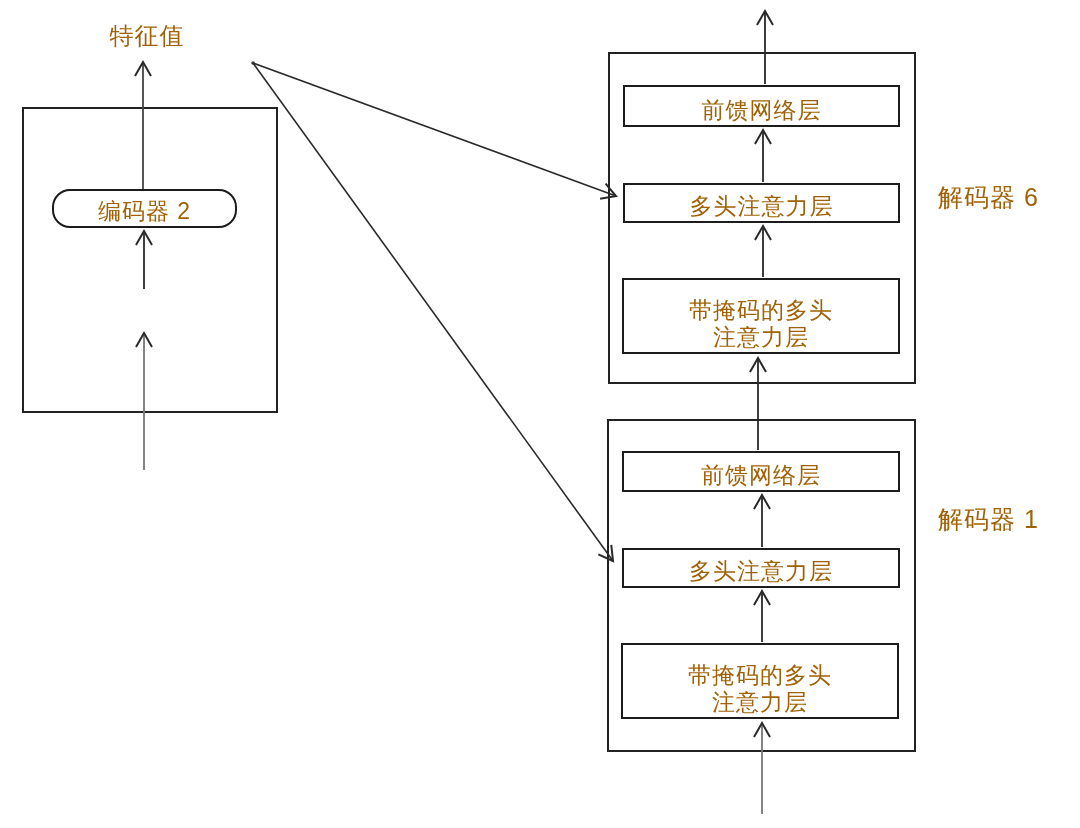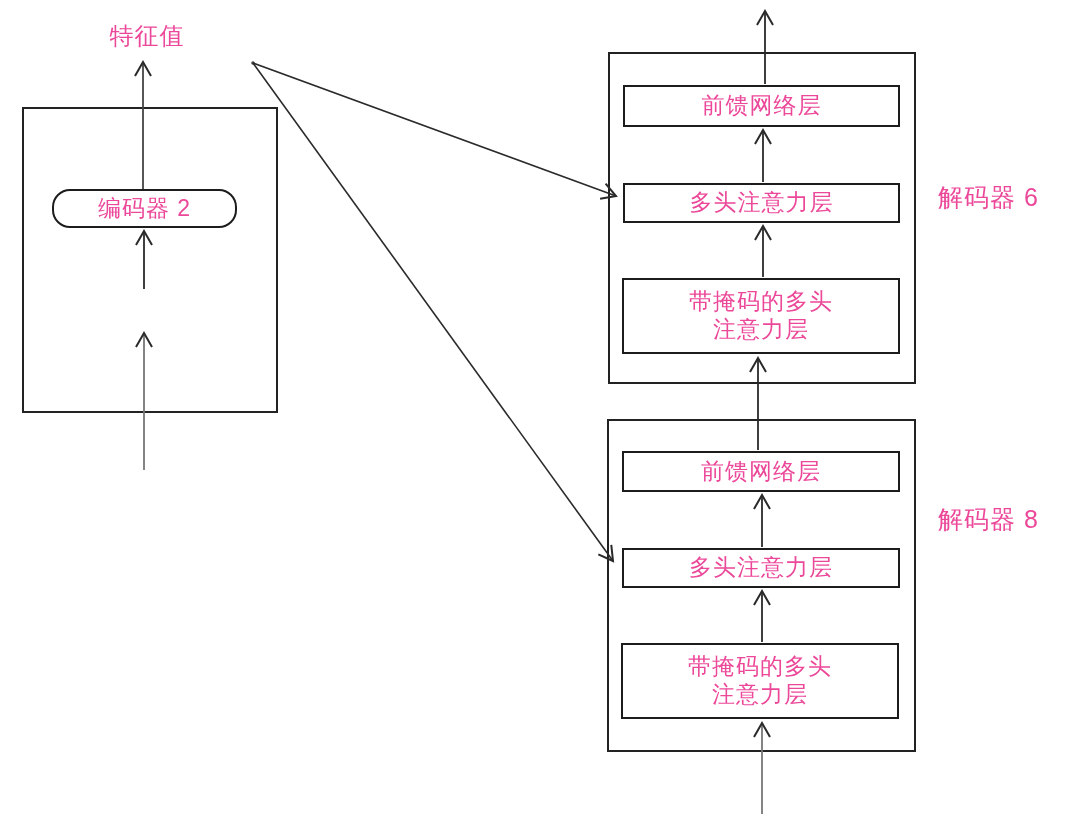--- a/index.html
+++ b/index.html
@@ -7,37 +7,37 @@
     padding: 0;
     background: #ffffff;
   }
   * { box-sizing: border-box; }
   .canvas {
     position: relative;
     width: 1080px;
     height: 828px;
     background: #ffffff;
     font-family: "Liberation Sans", "DejaVu Sans", sans-serif;
-    color: #ec4899;
+    color: #a16207;
     overflow: hidden;
   }
   .group-box {
     position: absolute;
     border: 2px solid #222222;
     background: transparent;
     z-index: 1;
   }
   .node-box {
     position: absolute;
     border: 2px solid #1c1c1c;
     background: #ffffff;
     display: flex;
     flex-direction: column;
     align-items: center;
-    justify-content: center;
+    justify-content: flex-end;
     text-align: center;
     font-size: 23px;
     line-height: 1.2;
     z-index: 2;
     letter-spacing: 1px;
   }
   .free-label {
     position: absolute;
     font-size: 25px;
     white-space: nowrap;
@@ -92,21 +92,21 @@
 
   <div class="node-box" style="left:622px; top:548px; width:278px; height:40px;">
     <span>多头注意力层</span>
   </div>
 
   <div class="node-box" style="left:621px; top:643px; width:278px; height:76px;">
     <span>带掩码的多头</span>
     <span>注意力层</span>
   </div>
 
-  <div class="free-label" style="left:938px; top:503px;">解码器 8</div>
+  <div class="free-label" style="left:938px; top:503px;">解码器 1</div>
 
   <svg class="connectors" viewBox="0 0 1080 828" xmlns="http://www.w3.org/2000/svg">
     <defs>
       <marker id="ah" markerUnits="userSpaceOnUse" markerWidth="30" markerHeight="30" refX="0" refY="0" orient="auto" overflow="visible">
         <path d="M -14 -8 L 0 0 L -14 8" fill="none" stroke="#2a2a2a" stroke-width="2"></path>
       </marker>
     </defs>
 
     <line x1="143" y1="189" x2="143" y2="62" stroke="#444444" stroke-width="1.8" marker-end="url(#ah)"></line>
 

